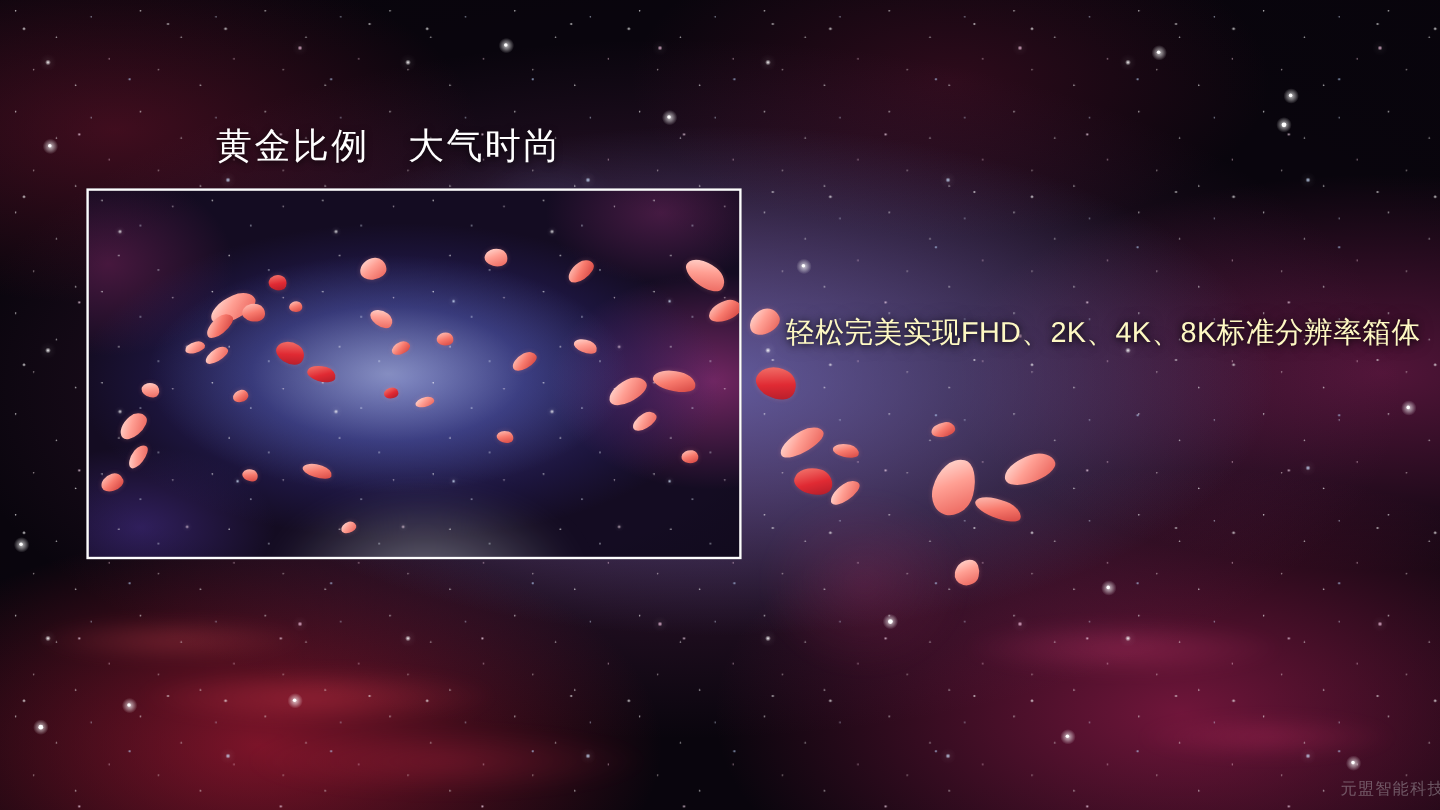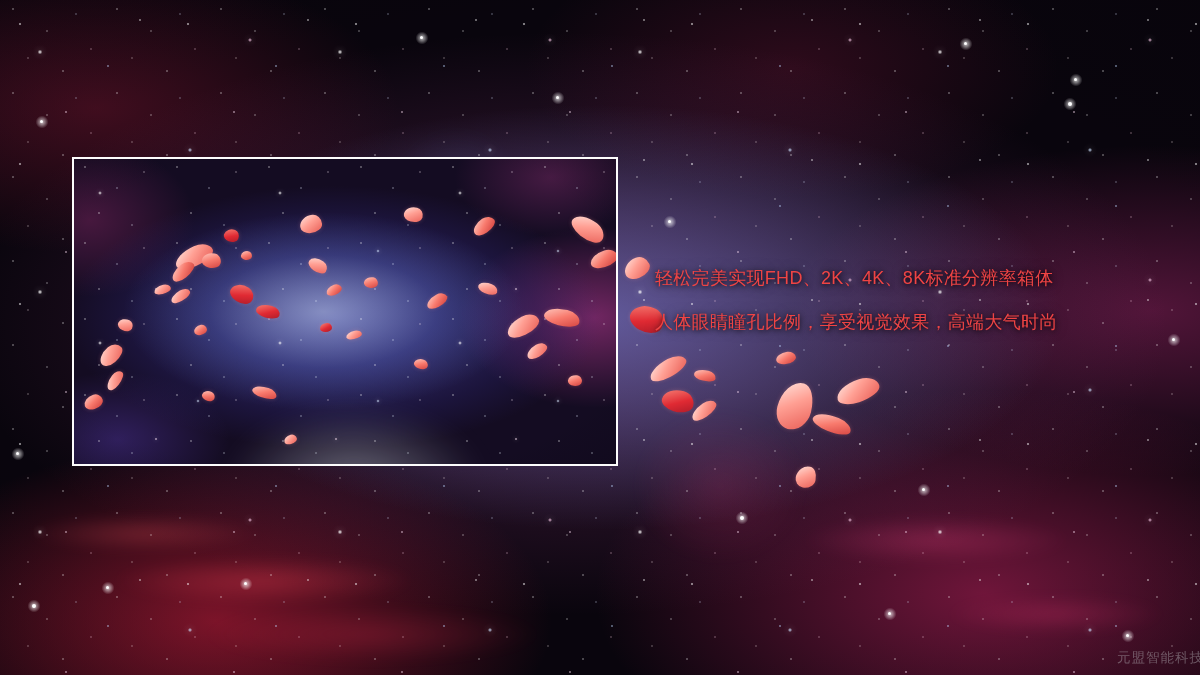--- a/index.html
+++ b/index.html
@@ -115,21 +115,21 @@
     filter:blur(14px);pointer-events:none;
   }
 
   
   #title{
     left:180px;top:102px;font-size:30px;color:#fff;letter-spacing:2px;
     text-shadow:0 1px 6px rgba(0,0,0,.75);white-space:pre;
   }
   #bodytext{left:655px;top:256px;}
   #bodytext .line{
-    font-size:18px;color:#ef4444;line-height:44px;white-space:nowrap;
+    font-size:24px;color:#fef9c3;line-height:44px;white-space:nowrap;
     text-shadow:0 1px 5px rgba(0,0,0,.8),0 0 12px rgba(0,0,0,.5);
     letter-spacing:.3px;
   }
   #watermark{
     right:-4px;bottom:8px;font-size:13.5px;color:rgba(190,190,195,.42);
     letter-spacing:1px;white-space:nowrap;
   }
 </style>
 </head>
 <body>
@@ -167,20 +167,21 @@
       <div class="petal p-lt" style="left: 690px; top: 404px; width: 28px; height: 13px; transform: rotate(-34deg);"></div>
       <div class="petal p-lt" style="left: 778px; top: 382px; width: 34px; height: 48px; transform: rotate(14deg);"></div>
       <div class="petal p-md" style="left: 812px; top: 416px; width: 40px; height: 16px; transform: rotate(22deg);"></div>
       <div class="petal p-lt" style="left: 836px; top: 380px; width: 44px; height: 22px; transform: rotate(-18deg);"></div>
       <div class="petal p-md" style="left: 776px; top: 352px; width: 20px; height: 12px; transform: rotate(-8deg);"></div>
       <div class="petal p-lt" style="left: 796px; top: 466px; width: 20px; height: 22px; transform: rotate(12deg);"></div>
       <div class="petal p-lt" style="left: 624px; top: 258px; width: 26px; height: 20px; transform: rotate(-22deg);"></div>
       <div class="petal p-dk" style="left: 630px; top: 306px; width: 34px; height: 26px; transform: rotate(28deg);"></div>
     </div>
 
+  <div class="txt" id="title">黄金比例　大气时尚</div>
 
   <div id="framebox" class="framebox">
     <div id="frameglow"></div>
     <div class="stars" id="fstars1" style="background-image:radial-gradient(1px 1px at 11px 8px,#fff,transparent),radial-gradient(1px 1px at 43px 29px,rgba(225,235,255,.9),transparent),radial-gradient(1px 1px at 70px 13px,rgba(255,240,250,.8),transparent),radial-gradient(1px 1px at 25px 54px,#fff,transparent),radial-gradient(1px 1px at 58px 66px,rgba(235,245,255,.85),transparent);background-size:92px 76px;opacity:.95;"></div>
     <div class="stars" id="fstars2" style="background-image:radial-gradient(1.9px 1.9px at 26px 34px,#fff,transparent),radial-gradient(1.7px 1.7px at 124px 92px,rgba(215,232,255,.95),transparent),radial-gradient(1.6px 1.6px at 82px 130px,rgba(255,230,245,.9),transparent);background-size:180px 150px;opacity:.9;filter:drop-shadow(0 0 2px rgba(255,255,255,.6));"></div>
     <div id="petals-frame">
         <div class="petal p-lt" style="left: 100px; top: 88px; width: 40px; height: 19px; transform: rotate(-24deg);"></div>
         <div class="petal p-md" style="left: 96px; top: 106px; width: 26px; height: 13px; transform: rotate(-38deg);"></div>
         <div class="petal p-md" style="left: 128px; top: 94px; width: 19px; height: 15px; transform: rotate(12deg);"></div>
         <div class="petal p-lt" style="left: 80px; top: 126px; width: 17px; height: 9px; transform: rotate(-14deg);"></div>
@@ -212,17 +213,16 @@
         <div class="petal p-lt" style="left: 452px; top: 186px; width: 22px; height: 12px; transform: rotate(-30deg);"></div>
         <div class="petal p-lt" style="left: 496px; top: 60px; width: 36px; height: 20px; transform: rotate(38deg);"></div>
         <div class="petal p-md" style="left: 516px; top: 92px; width: 28px; height: 16px; transform: rotate(-18deg);"></div>
         <div class="petal p-md" style="left: 494px; top: 216px; width: 14px; height: 11px; transform: rotate(8deg);"></div>
         <div class="petal p-lt" style="left: 210px; top: 276px; width: 13px; height: 9px; transform: rotate(-16deg);"></div>
       </div>
   </div>
 
   <div class="txt" id="bodytext">
     <div class="line">轻松完美实现FHD、2K、4K、8K标准分辨率箱体</div>
-    <div class="line">人体眼睛瞳孔比例，享受视觉效果，高端大气时尚</div>
   </div>
 
   <div class="txt" id="watermark">元盟智能科技</div>
 </div>
 
 </body></html>

